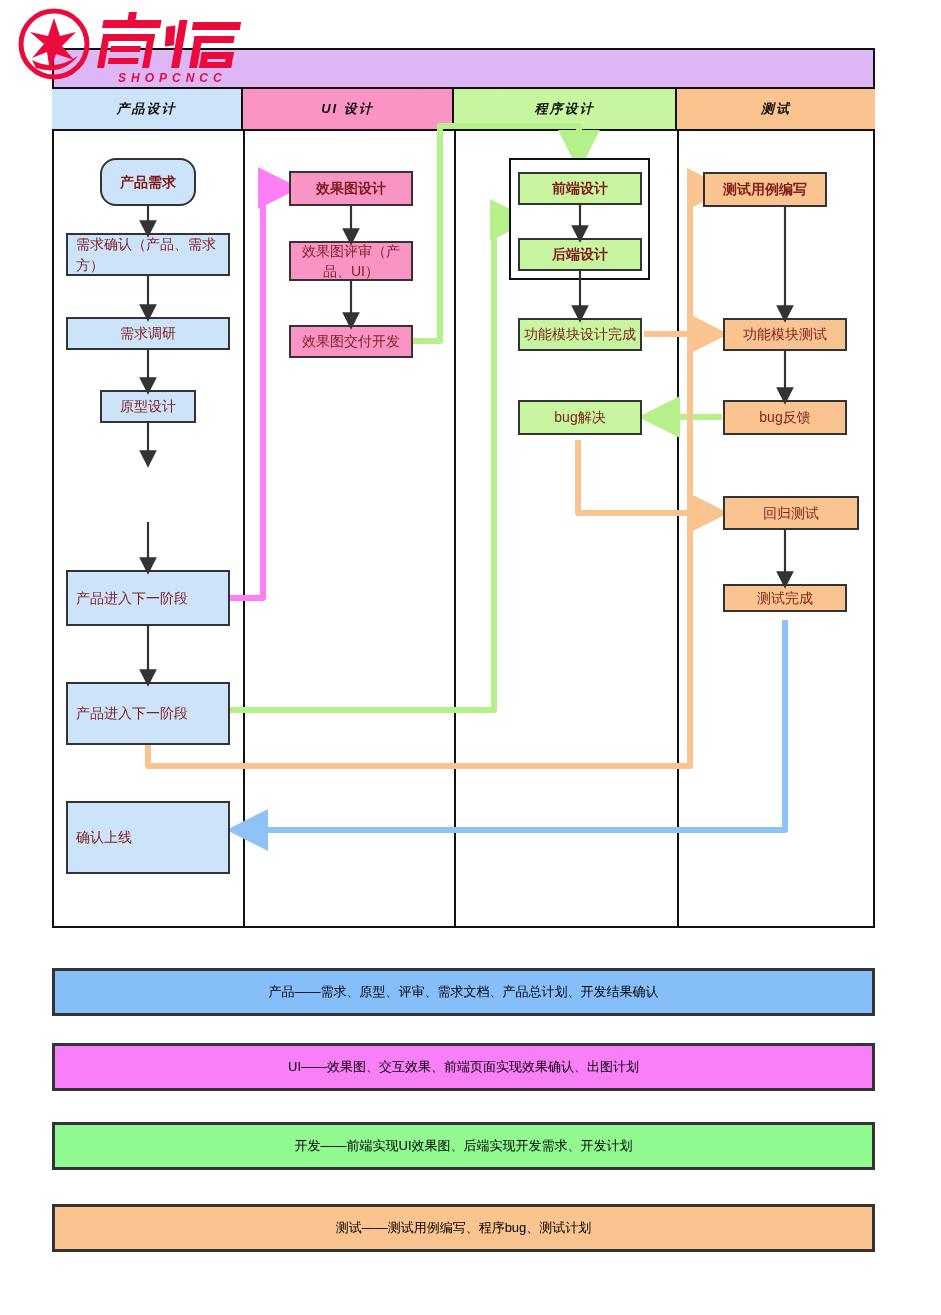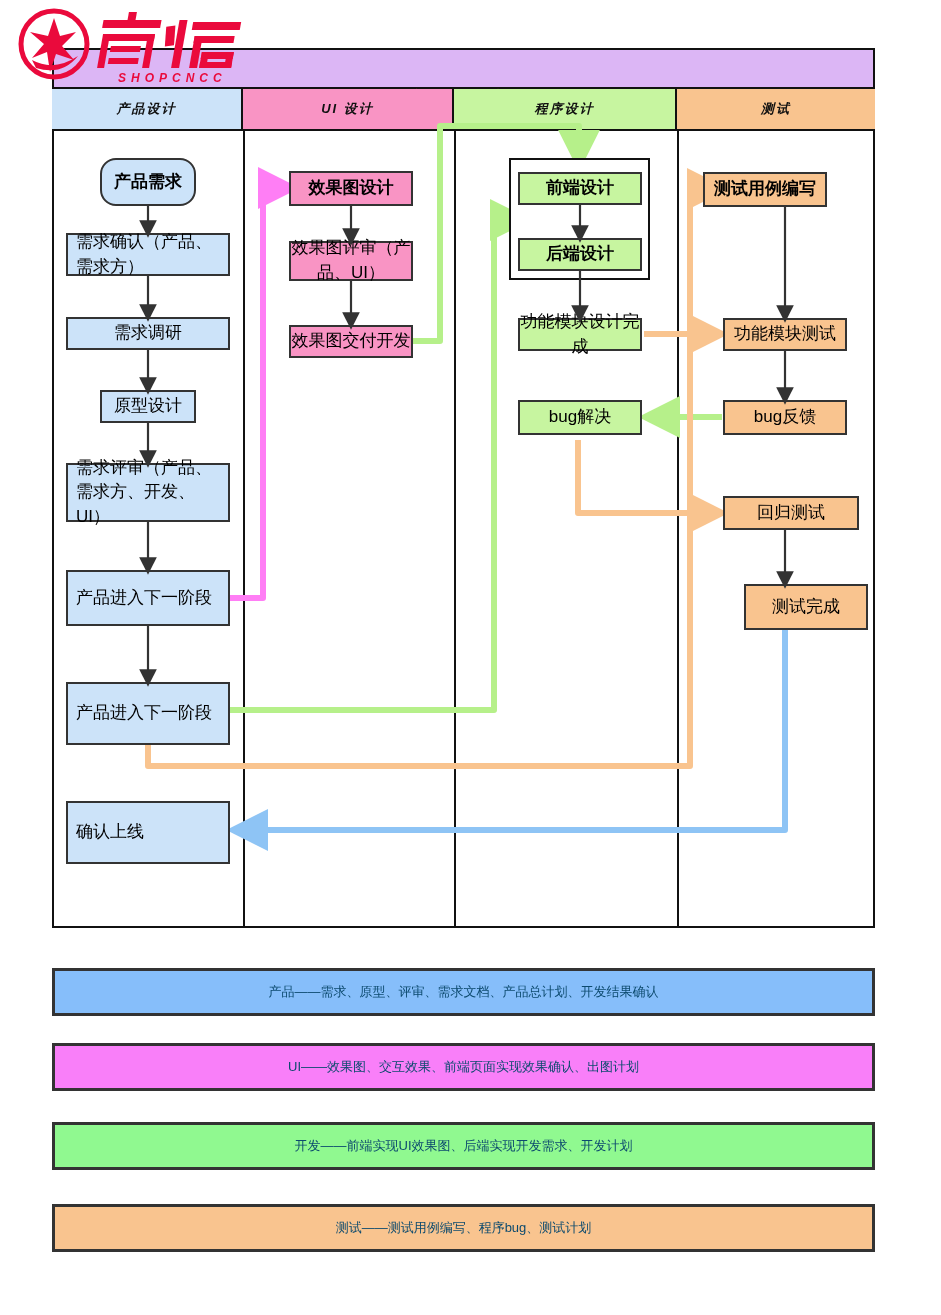--- a/index.html
+++ b/index.html
@@ -90,22 +90,22 @@
     z-index: 11;
   }
 
   
   .node {
     position: absolute;
     border: 2px solid #333;
     box-sizing: border-box;
     display: flex;
     align-items: center;
-    font-size: 17px;
-    color: #000000;
+    font-size: 14px;
+    color: #7f1d1d;
     z-index: 20;
     line-height: 1.45;
   }
   .node.center { justify-content: center; text-align: center; }
   .node.leftal { justify-content: flex-start; text-align: left; padding-left: 8px; }
   .node.bold { font-weight: bold; }
   .node.rounded { border-radius: 16px; }
 
   .n-blue { background: #cce3f9; }
   .n-pink { background: #f994c4; }
@@ -141,21 +141,21 @@
     position: absolute;
     left: 52px;
     width: 823px;
     height: 48px;
     border: 3px solid #333;
     box-sizing: border-box;
     display: flex;
     align-items: center;
     justify-content: center;
     font-size: 13px;
-    color: #0c4a6e;
+    color: #000000;
     z-index: 20;
   }
   .lg-blue { background: #86befa; }
   .lg-pink { background: #f97ff9; }
   .lg-green { background: #90f990; }
   .lg-orange { background: #f9c48f; }
 </style>
 </head>
 <body>
 
@@ -260,27 +260,26 @@
   <div class="group-box" style="left:509px; top:158px; width:141px; height:122px;"></div>
 
   <div class="node n-blue rounded center bold" style="left:100px; top:158px; width:96px; height:48px;">产品需求</div>
 
   <div class="node n-blue leftal" style="left:66px; top:233px; width:164px; height:43px;">需求确认（产品、需求方）</div>
 
   <div class="node n-blue center" style="left:66px; top:317px; width:164px; height:33px;">需求调研</div>
 
   <div class="node n-blue center" style="left:100px; top:390px; width:96px; height:33px;">原型设计</div>
 
-  <div class="node n-blue leftal" style="left:66px; top:463px; width:164px; height:59px;">需求评审（产品、需求方、开发、UI）</div>
 
   <div class="node n-blue leftal" style="left:66px; top:570px; width:164px; height:56px;">产品进入下一阶段</div>
 
   <div class="node n-blue leftal" style="left:66px; top:682px; width:164px; height:63px;">产品进入下一阶段</div>
 
-  <div class="node n-blue leftal" style="left:66px; top:801px; width:164px; height:63px;">确认上线</div>
+  <div class="node n-blue leftal" style="left:66px; top:801px; width:164px; height:73px;">确认上线</div>
 
   <div class="node n-pink center bold" style="left:289px; top:171px; width:124px; height:35px;">效果图设计</div>
 
   <div class="node n-pink center" style="left:289px; top:241px; width:124px; height:40px;">效果图评审（产品、UI）</div>
 
   <div class="node n-pink center" style="left:289px; top:325px; width:124px; height:33px;">效果图交付开发</div>
 
   <div class="node n-green center bold" style="left:518px; top:172px; width:124px; height:33px;">前端设计</div>
 
   <div class="node n-green center bold" style="left:518px; top:238px; width:124px; height:33px;">后端设计</div>
@@ -290,21 +289,21 @@
   <div class="node n-green center" style="left:518px; top:400px; width:124px; height:35px;">bug解决</div>
 
   <div class="node n-orange center bold" style="left:703px; top:172px; width:124px; height:35px;">测试用例编写</div>
 
   <div class="node n-orange center" style="left:723px; top:318px; width:124px; height:33px;">功能模块测试</div>
 
   <div class="node n-orange center" style="left:723px; top:400px; width:124px; height:35px;">bug反馈</div>
 
   <div class="node n-orange center" style="left:723px; top:496px; width:136px; height:34px;">回归测试</div>
 
-  <div class="node n-orange center" style="left:723px; top:584px; width:124px; height:46px;margin-left:21px;">测试完成</div>
+  <div class="node n-orange center" style="left:723px; top:584px; width:124px; height:28px;">测试完成</div>
 
   <svg id="wires" xmlns="http://www.w3.org/2000/svg">
     <defs>
       <marker id="ah-black" markerWidth="8" markerHeight="8" refX="4" refY="4" orient="auto">
         <path d="M0,0 L8,4 L0,8 z" fill="#333"></path>
       </marker>
     </defs>
     <g stroke="#333" stroke-width="2.2" fill="none" marker-end="url(#ah-black)">
 
       <path d="M148,206 L148,229"></path>

